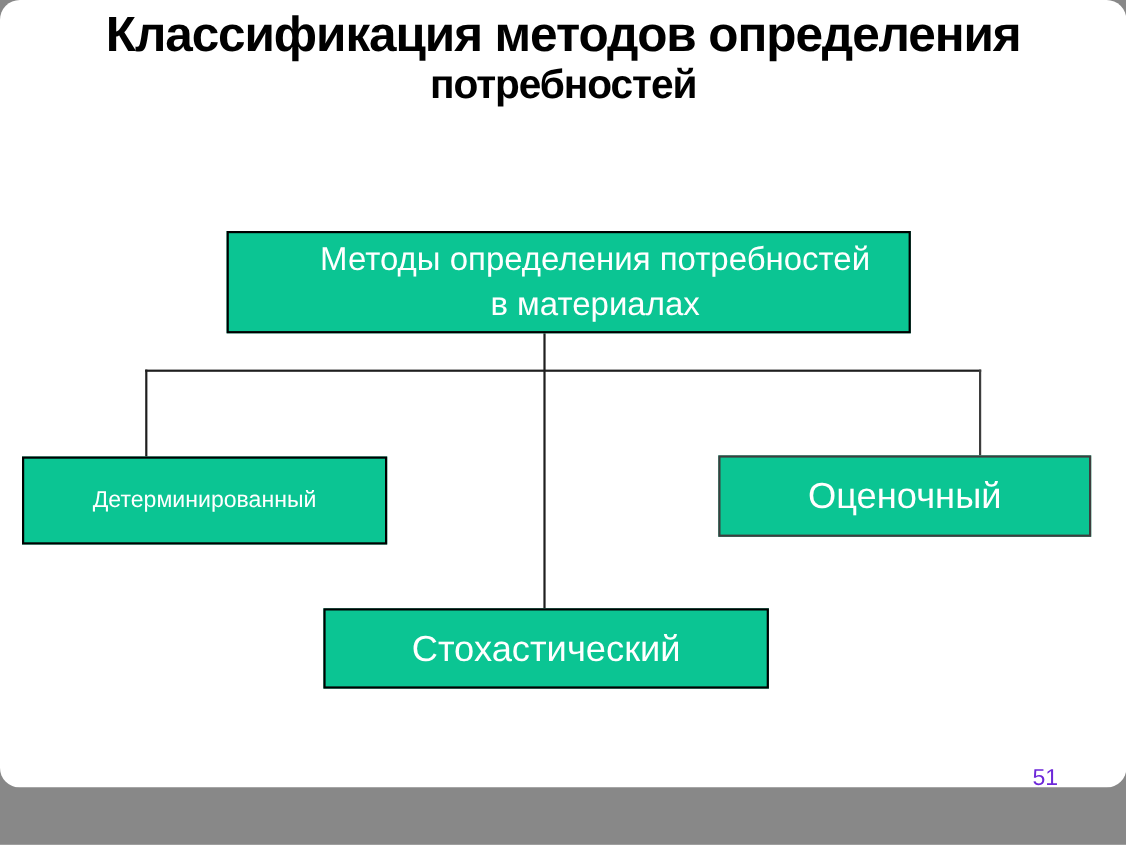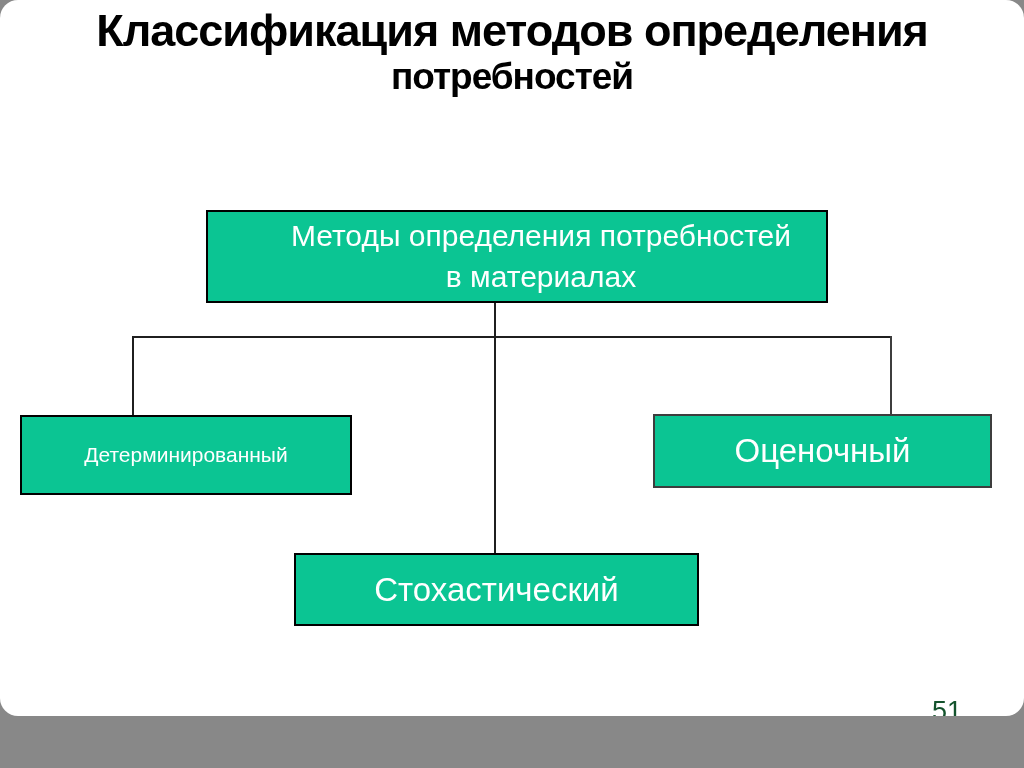--- a/index.html
+++ b/index.html
@@ -48,22 +48,22 @@
   .node-right  { left: 633px; top: 414px; width: 339px; height: 74px; font-size: 33px; border-color: #3d3d3d; margin-left: 20px; }
   .connector { position: absolute; background: var(--connector, #1f1f1f); }
   .conn-stem       { left: 494px; top: 303px; width: 2px;  height: 250px; }
   .conn-rail       { left: 132px; top: 336px; width: 760px; height: 2px; }
   .conn-drop-left  { left: 132px; top: 336px; width: 2px;  height: 79px; }
   .conn-drop-right { left: 890px; top: 336px; width: 2px;  height: 78px; background: #3d3d3d; }
   .page-number {
     position: absolute;
     top: 696px;
     right: 62px;
-    font-size: 27px;
-    color: #14532d;
+    font-size: 21px;
+    color: #6d28d9;
   }
 </style>
 </head>
 <body>
 
 <div class="slide">
 
   <h1 class="title">
     <div><span class="t-lg">Классификация методов определения</span></div>
     <div><span class="t-sm">потребностей</span></div>

